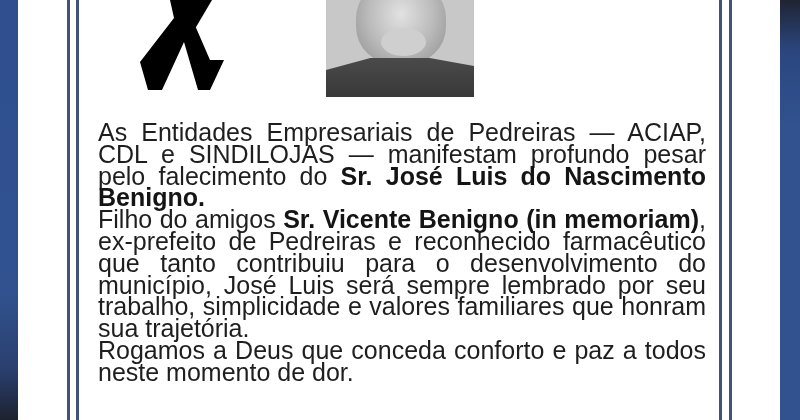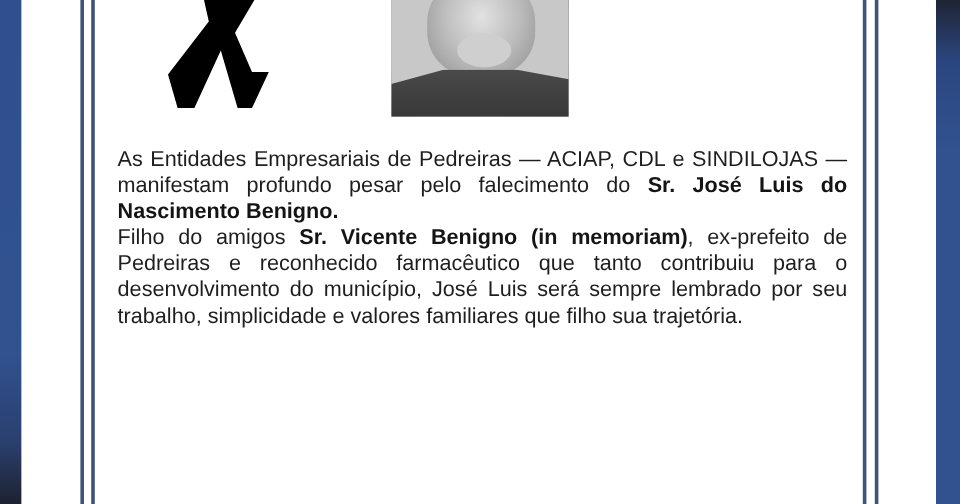--- a/index.html
+++ b/index.html
@@ -41,21 +41,21 @@
   .photo .shirt {
     position:absolute; left:0; top:58px; width:148px; height:40px;
     background:linear-gradient(180deg,#4a4a4a,#383838);
     clip-path:polygon(0 30%,30% 0,70% 0,100% 20%,100% 100%,0 100%);
   }
   .photo .bg-light {
     position:absolute; left:0; top:0; width:148px; height:97px; background:#c8c8c8;
   }
   .text {
     position:absolute; left:98px; top:122px; width:608px;
-    font-size:18px; line-height:21.8px; color:#1e1e1e;
+    font-size:25px; line-height:21.8px; color:#1e1e1e;
     text-align:justify;
   }
   .text p { margin:0; }
   .text b { font-weight:bold; color:#141414; }
 </style>
 </head>
 <body>
 
 <div class="bg-left"></div>
 <div class="bg-right"></div>
@@ -75,14 +75,15 @@
 
 <div class="photo">
   <div class="bg-light"></div>
   <div class="face"></div>
   <div class="beard"></div>
   <div class="shirt"></div>
 </div>
 
 <div class="text">
   <p><span>As Entidades Empresariais de Pedreiras — ACIAP, CDL e SINDILOJAS — manifestam profundo pesar pelo falecimento do </span><b>Sr. José Luis do Nascimento Benigno.</b></p>
-  <p><span>Filho do amigos </span><b>Sr. Vicente Benigno (in memoriam)</b><span>, ex-prefeito de Pedreiras e reconhecido farmacêutico que tanto contribuiu para o desenvolvimento do município, José Luis será sempre lembrado por seu trabalho, simplicidade e valores familiares que filho sua trajetória.</span></p>
+  <p><span>Filho do amigos </span><b>Sr. Vicente Benigno (in memoriam)</b><span>, ex-prefeito de Pedreiras e reconhecido farmacêutico que tanto contribuiu para o desenvolvimento do município, José Luis será sempre lembrado por seu trabalho, simplicidade e valores familiares que honram sua trajetória.</span></p>
+  <p><span>Rogamos a Deus que conceda conforto e paz a todos neste momento de dor.</span></p>
 </div>
 
 </body></html>

